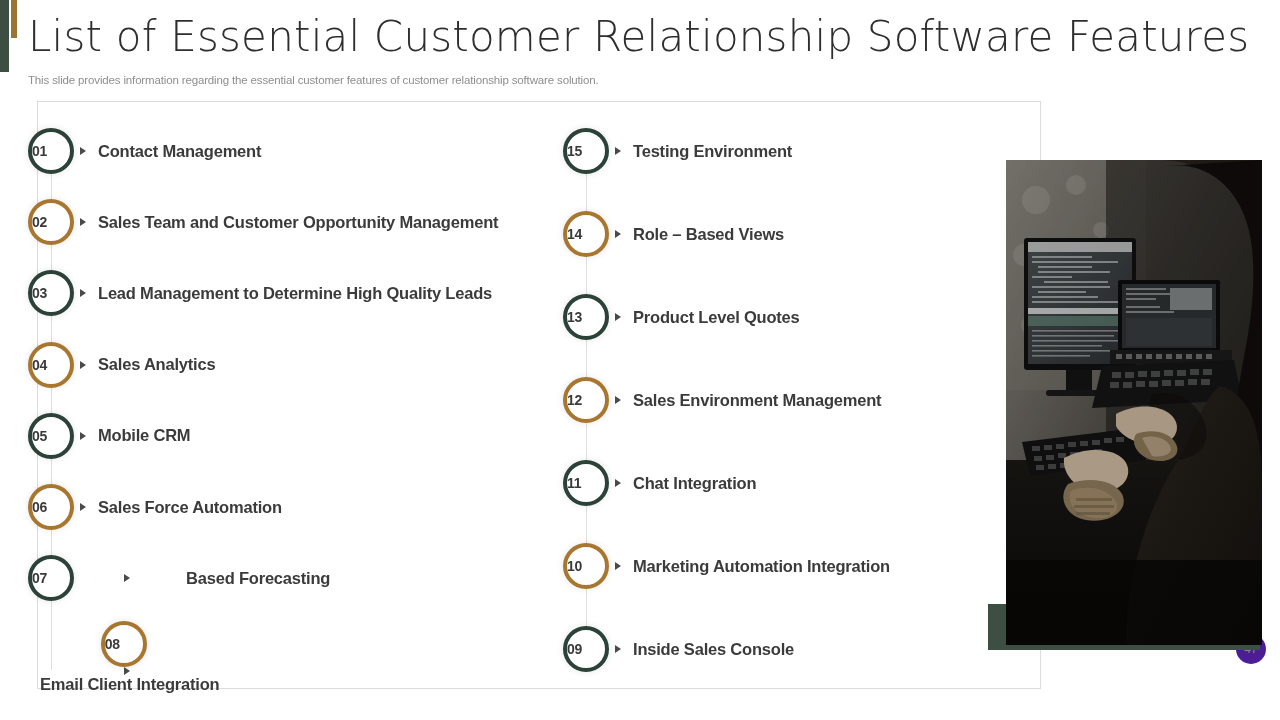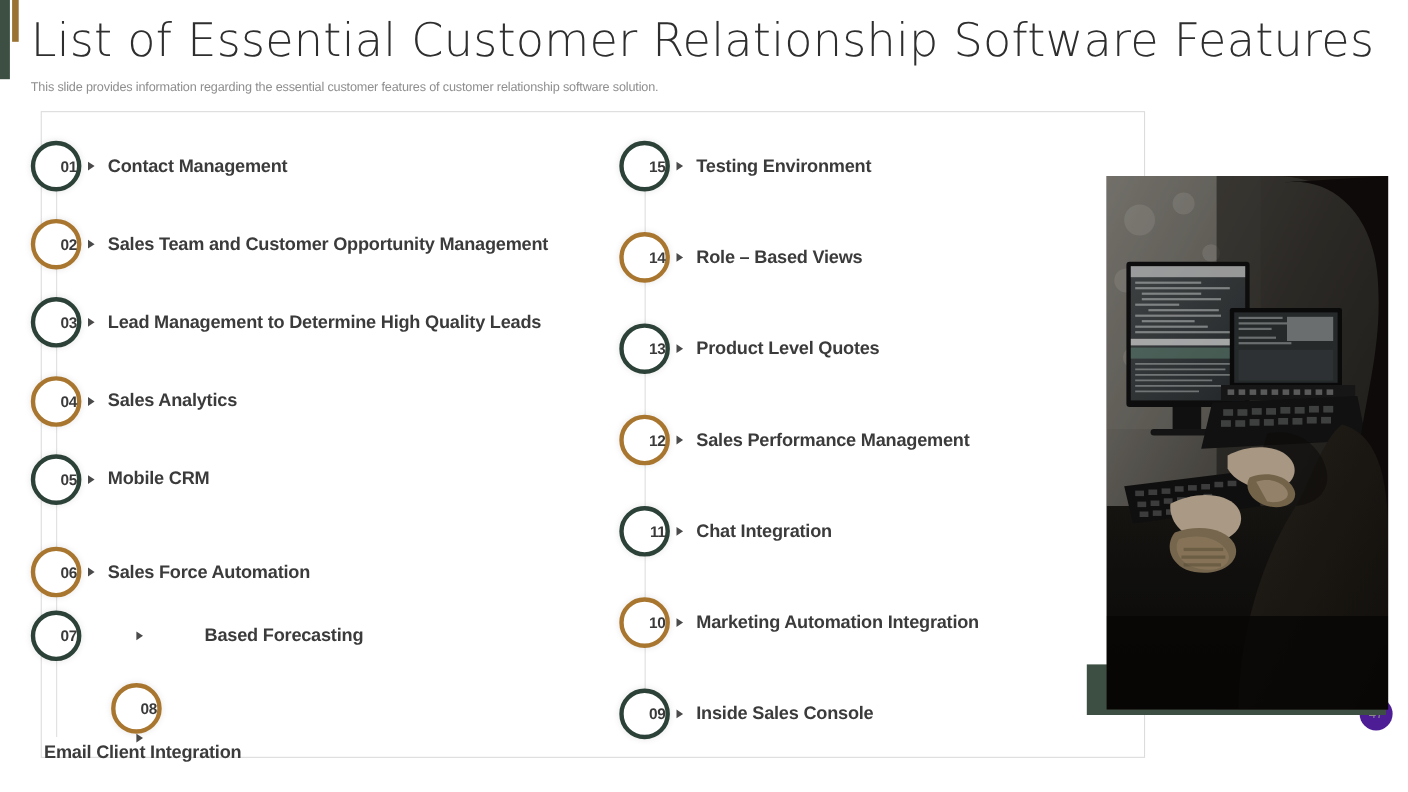--- a/index.html
+++ b/index.html
@@ -71,21 +71,21 @@
     height: 56px;
   }
   .ring {
     position: relative;
     width: 46px; height: 46px;
     border-radius: 50%;
     border: 4px solid #2C4238;
     background: #ffffff;
     display: flex;
     align-items: center;
-    justify-content: flex-end;
+    justify-content: flex-start;
     flex: 0 0 auto;
     box-shadow: 0 0 7px rgba(0,0,0,0.10);
     z-index: 3;
   }
   .ring.gold { border-color: #A9762F; }
   .ring .num {
     font-size: 14px;
     font-weight: 700;
     color: #3A3A3A;
     letter-spacing: -0.3px;
@@ -195,21 +195,21 @@
         <div class="tri"></div>
         <div class="label">Sales Analytics</div>
       </div>
       <div class="item" style="left: 28px; top: 407.8px;">
         <div class="ring">
           <span class="num">05</span>
         </div>
         <div class="tri"></div>
         <div class="label">Mobile CRM</div>
       </div>
-      <div class="item" style="left: 28px; top: 492px;">
+      <div class="item" style="left: 28px; top: 479px;">
         <div class="ring gold">
           <span class="num">06</span>
         </div>
         <div class="tri"></div>
         <div class="label">Sales Force Automation</div>
       </div>
       <div class="item" style="left: 28px; top: 550.2px; gap: 44px;">
         <div class="ring">
           <span class="num">07</span>
         </div>
@@ -244,21 +244,21 @@
           <span class="num">13</span>
         </div>
         <div class="tri"></div>
         <div class="label">Product Level Quotes</div>
       </div>
       <div class="item" style="left: 563px; top: 372px;">
         <div class="ring gold">
           <span class="num">12</span>
         </div>
         <div class="tri"></div>
-        <div class="label">Sales Performance Management</div>
+        <div class="label">Sales Environment Management</div>
       </div>
       <div class="item" style="left: 563px; top: 455px;">
         <div class="ring">
           <span class="num">11</span>
         </div>
         <div class="tri"></div>
         <div class="label">Chat Integration</div>
       </div>
       <div class="item" style="left: 563px; top: 538px;">
         <div class="ring gold">

